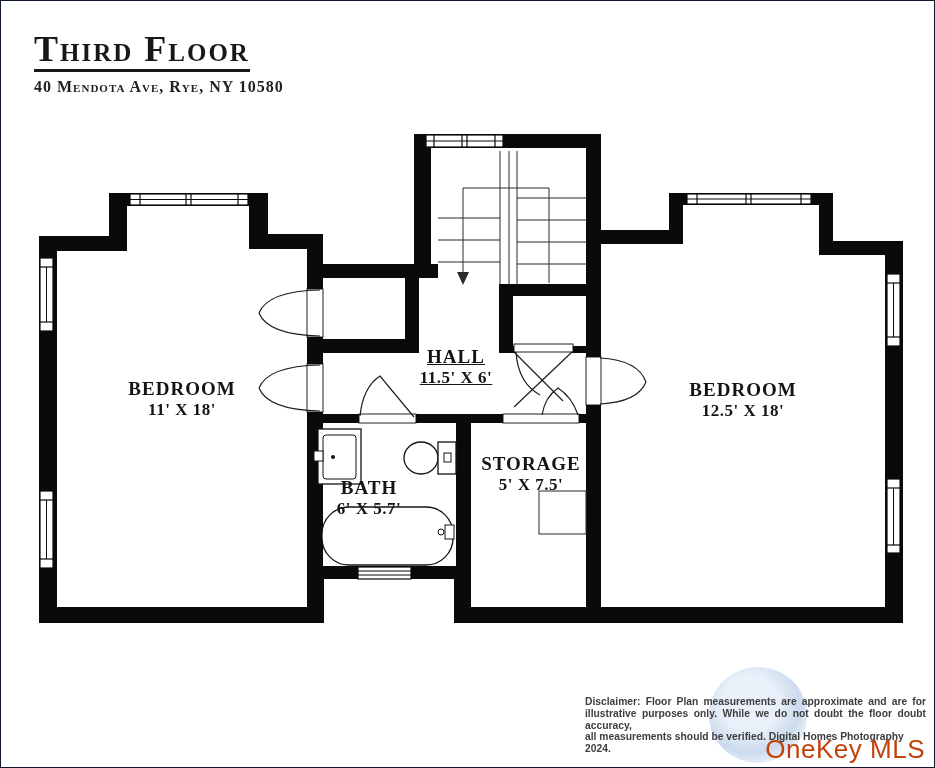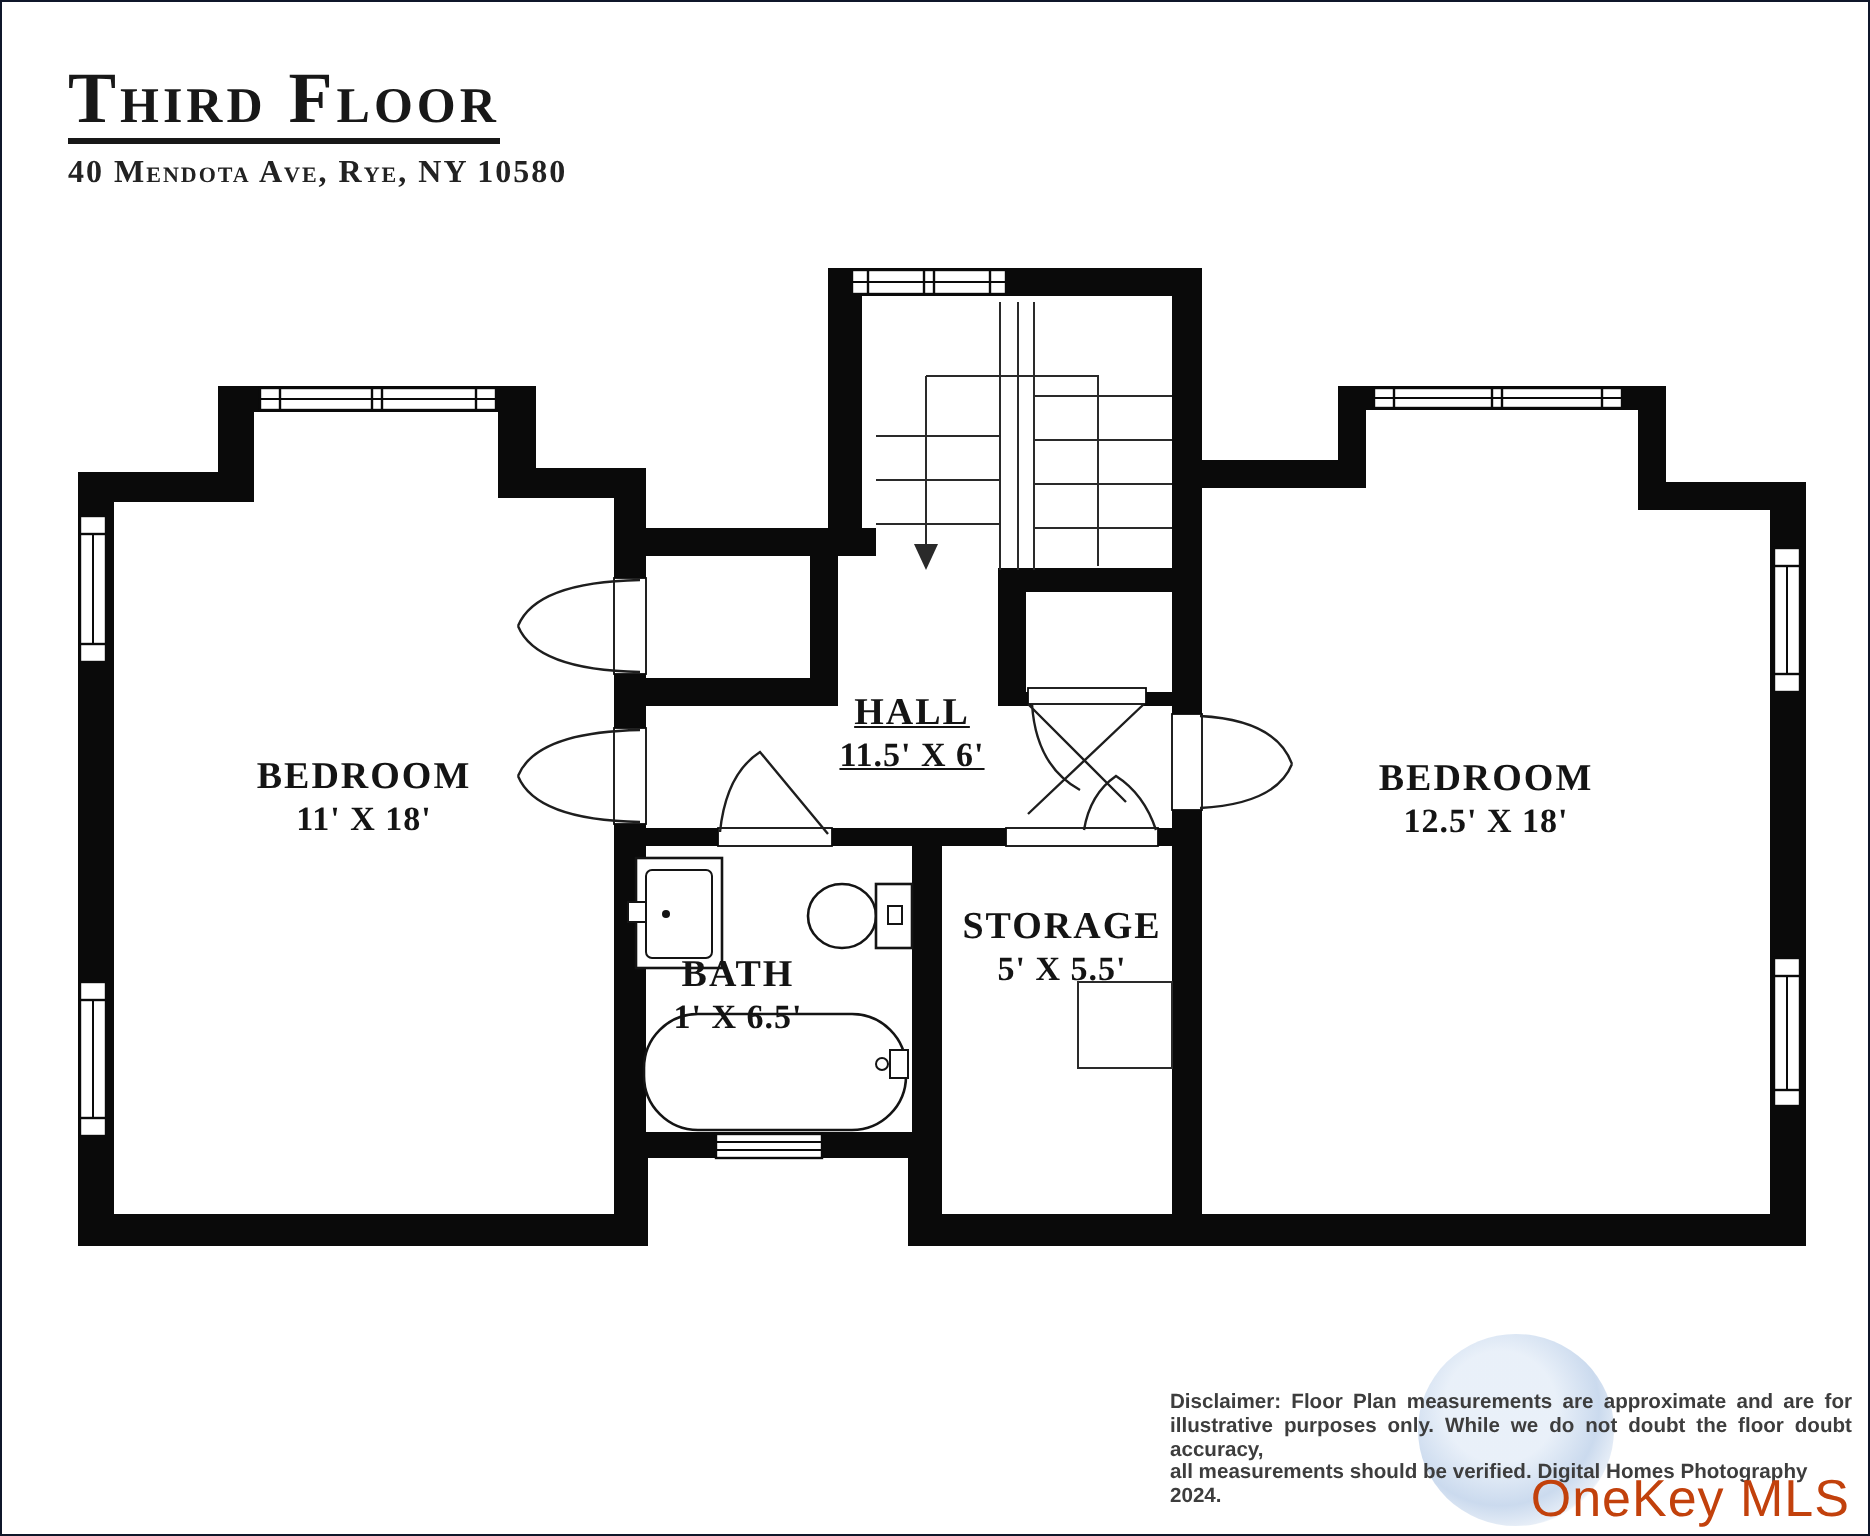--- a/index.html
+++ b/index.html
@@ -195,25 +195,25 @@
   <div class="room-label" style="left:181px;top:398px;">
     <div class="rname">BEDROOM</div>
     <div class="rdims">11' X 18'</div>
   </div>
   <div class="room-label" style="left:455px;top:366px;text-decoration:underline;">
     <div class="rname">HALL</div>
     <div class="rdims">11.5' X 6'</div>
   </div>
   <div class="room-label" style="left:368px;top:497px;">
     <div class="rname">BATH</div>
-    <div class="rdims">1' X 6.5'</div>
+    <div class="rdims">6' X 5.7'</div>
   </div>
   <div class="room-label" style="left:530px;top:473px;">
     <div class="rname">STORAGE</div>
-    <div class="rdims">5' X 5.5'</div>
+    <div class="rdims">5' X 7.5'</div>
   </div>
   <div class="room-label" style="left:742px;top:399px;">
     <div class="rname">BEDROOM</div>
     <div class="rdims">12.5' X 18'</div>
   </div>
 
   <div id="badge-watermark"></div>
   <div id="disclaimer">
     <div class="jline">Disclaimer: Floor Plan measurements are approximate and are for</div>
     <div class="jline">illustrative purposes only. While we do not doubt the floor doubt accuracy,</div>

